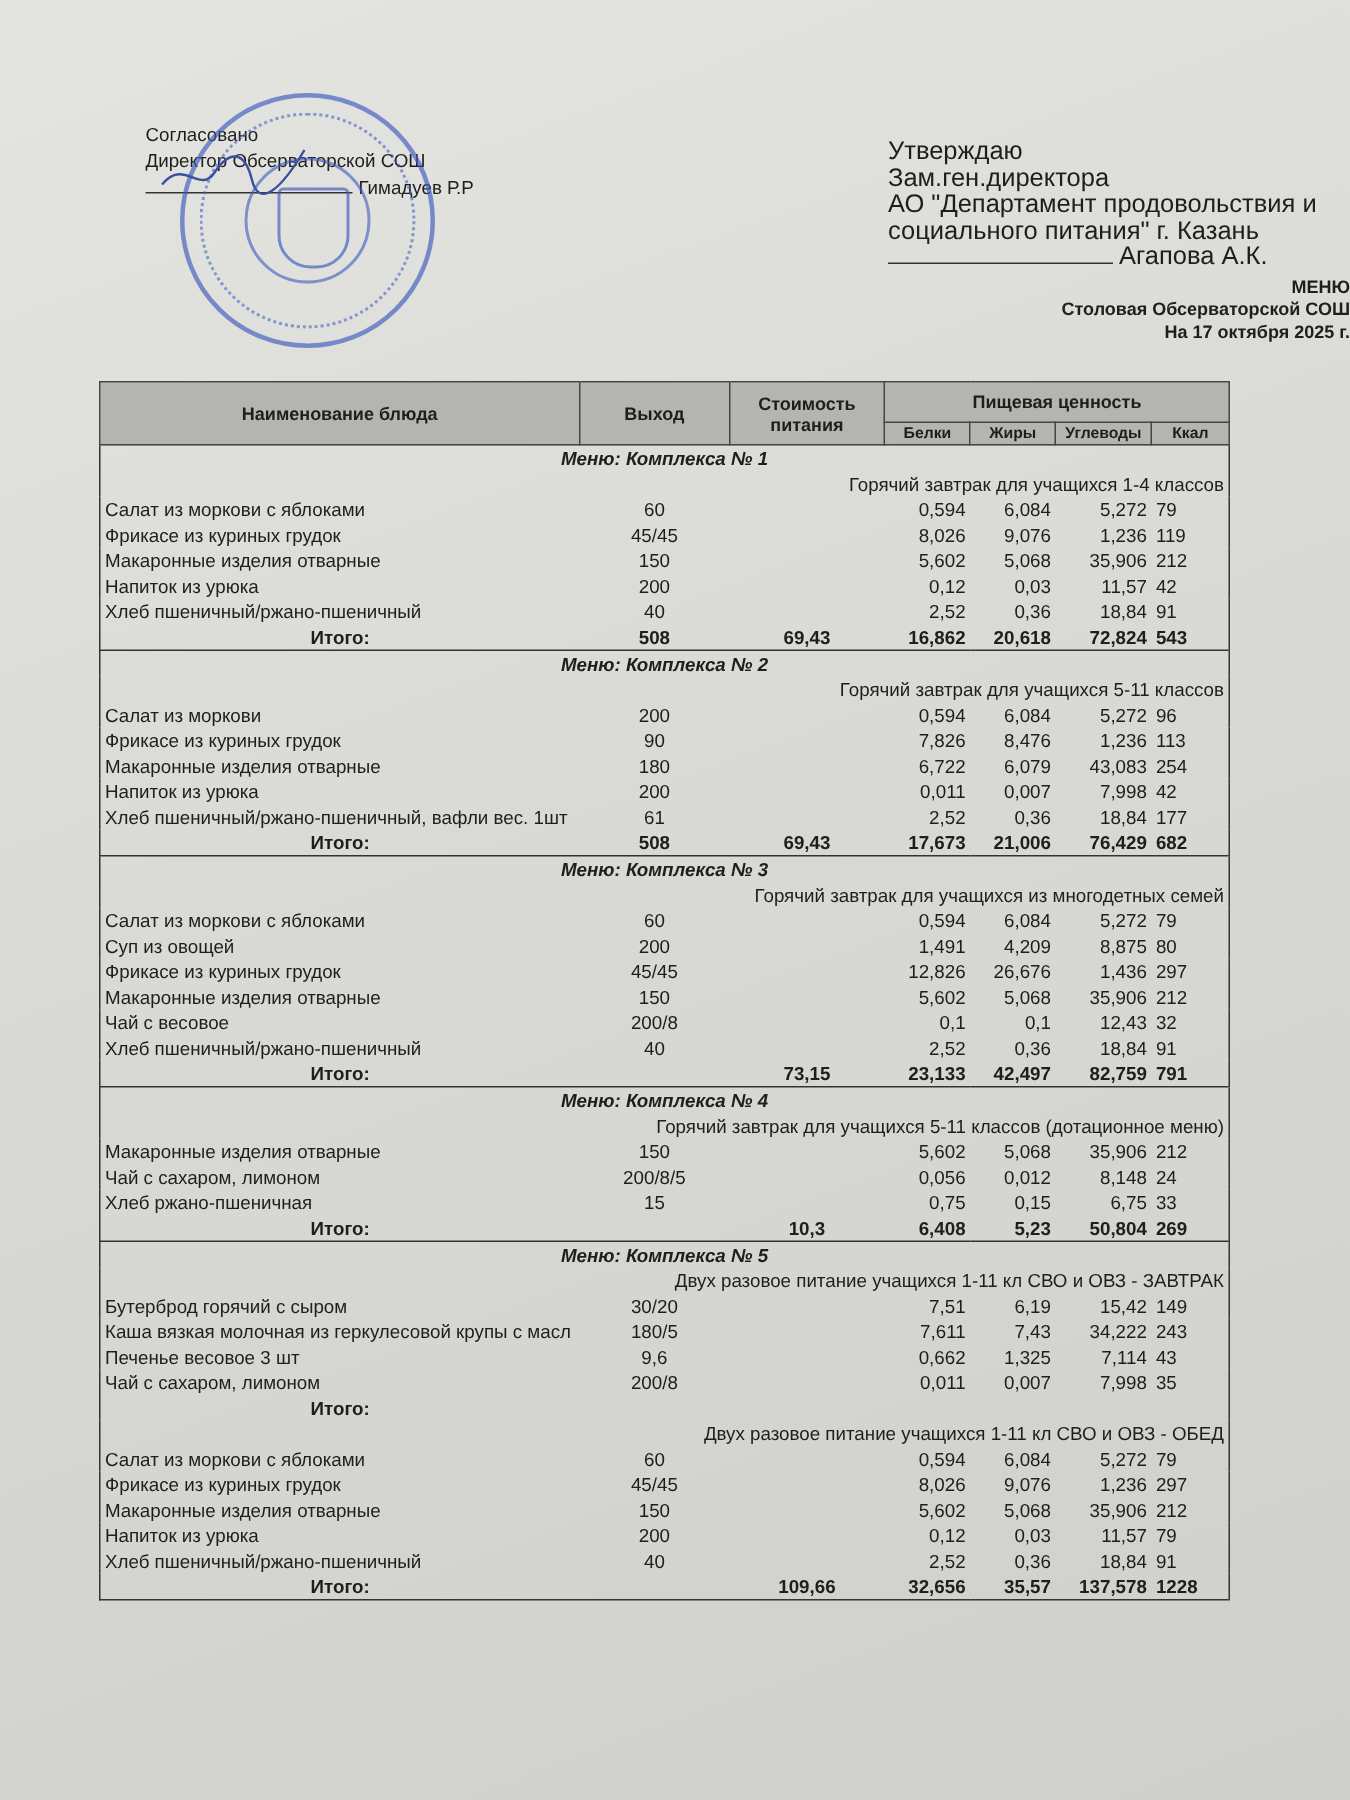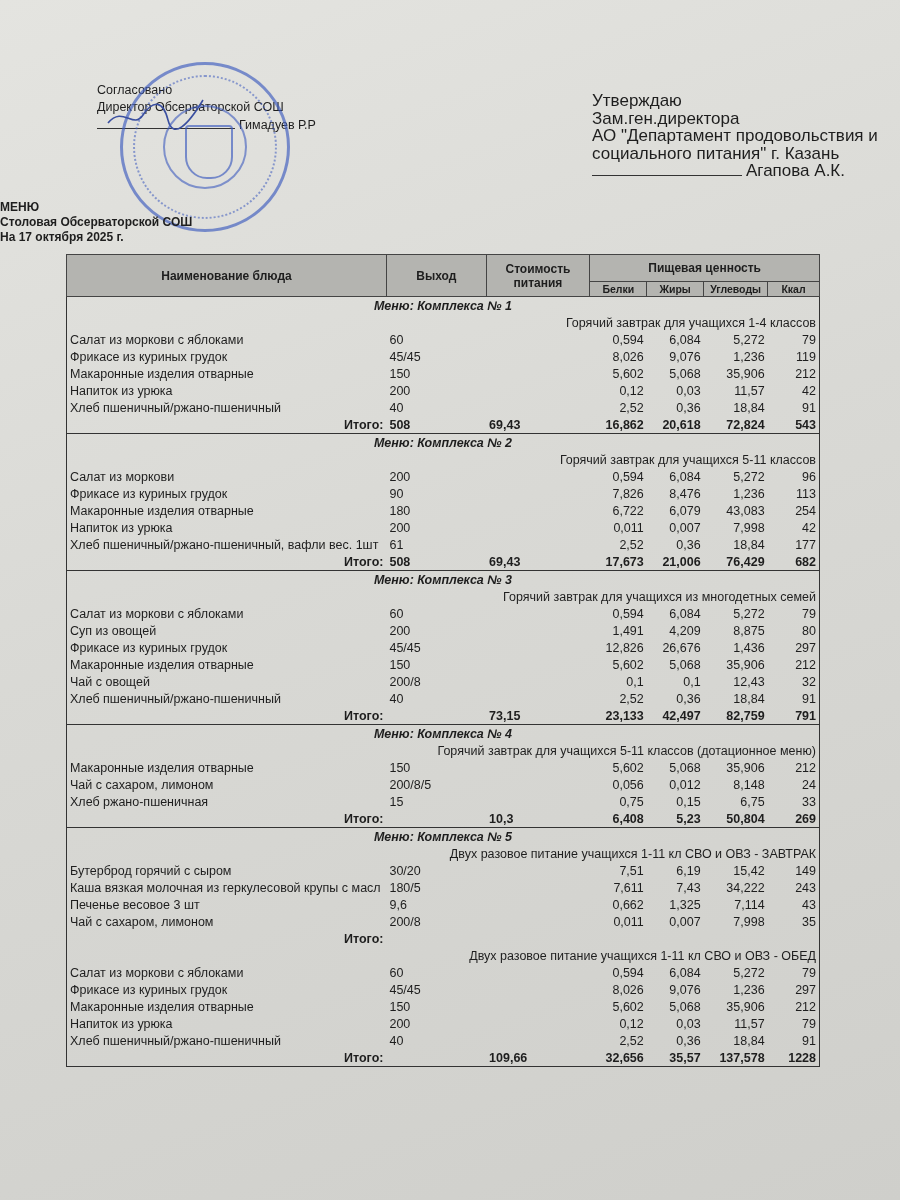--- a/index.html
+++ b/index.html
@@ -14,34 +14,34 @@
   .approved .sig-line { display: inline-block; width: 138px; border-bottom: 1px solid #333; margin-right: 4px; height: 12px; vertical-align: baseline; }
   .confirm { position: absolute; left: 592px; top: 92px; font-size: 17px; line-height: 17.5px; }
   .confirm .sig-line { display: inline-block; width: 150px; border-bottom: 1px solid #333; margin-right: 4px; height: 12px; }
   .stamp { position: absolute; left: 120px; top: 62px; width: 170px; height: 170px; border-radius: 50%;
            border: 3px solid rgba(60,90,190,0.65); box-sizing: border-box; }
   .stamp::before { content: ""; position: absolute; inset: 10px; border-radius: 50%; border: 2px dotted rgba(60,90,190,0.55); }
   .stamp::after { content: ""; position: absolute; inset: 40px; border-radius: 50%; border: 2px solid rgba(60,90,190,0.6); }
   .stamp .emblem { position: absolute; left: 62px; top: 60px; width: 44px; height: 50px;
                    border: 2px solid rgba(60,90,190,0.65); border-radius: 4px 4px 22px 22px; }
   .stamp .sig { position: absolute; left: -20px; top: 30px; width: 110px; height: 40px; }
-  .title { position: absolute; left: 0; width: 900px; top: 200px; text-align: left; font-weight: bold; font-size: 12px; line-height: 15px; }
+  .title { position: absolute; left: 0; width: 900px; top: 184px; text-align: right; font-weight: bold; font-size: 12px; line-height: 15px; }
 
   .menu-table { position: absolute; left: 66px; top: 254px; width: 754px; border-collapse: collapse; font-size: 12.5px; }
   .menu-table td, .menu-table th { padding: 0 3px; height: 17px; white-space: nowrap; }
   .hdr th { background: #b4b4b0; font-weight: bold; border: 1px solid #444; font-size: 12px; }
   .hdr .sub th { font-size: 10.5px; height: 14px; }
   .menu-table tbody { border: 1.5px solid #333; }
-  .center { text-align: left; }
-  .right { text-align: right; }
+  .center { text-align: center; }
+  .right { text-align: center; }
   .kt { font-weight: bold; font-style: italic; text-align: center; }
   .subt { text-align: right; }
   .total td { font-weight: bold; }
   .num { text-align: right; }
-  .kcal { text-align: right; border-right: 1.5px solid #333; }
+  .kcal { border-right: 1.5px solid #333; }
 </style>
 </head>
 <body>
 
 <div class="approved">
   <div>Согласовано</div>
   <div>Директор Обсерваторской СОШ</div>
   <div><span class="sig-line"></span><span>Гимадуев Р.Р</span></div>
 </div>
 
@@ -251,21 +251,21 @@
       <tr>
         <td>Макаронные изделия отварные</td>
         <td class="center">150</td>
         <td></td>
         <td class="num">5,602</td>
         <td class="num">5,068</td>
         <td class="num">35,906</td>
         <td class="kcal">212</td>
       </tr>
       <tr>
-        <td>Чай с овощей</td>
+        <td>Чай с весовое</td>
         <td class="center">200/8</td>
         <td></td>
         <td class="num">0,1</td>
         <td class="num">0,1</td>
         <td class="num">12,43</td>
         <td class="kcal">32</td>
       </tr>
       <tr>
         <td>Хлеб пшеничный/ржано-пшеничный</td>
         <td class="center">40</td>

